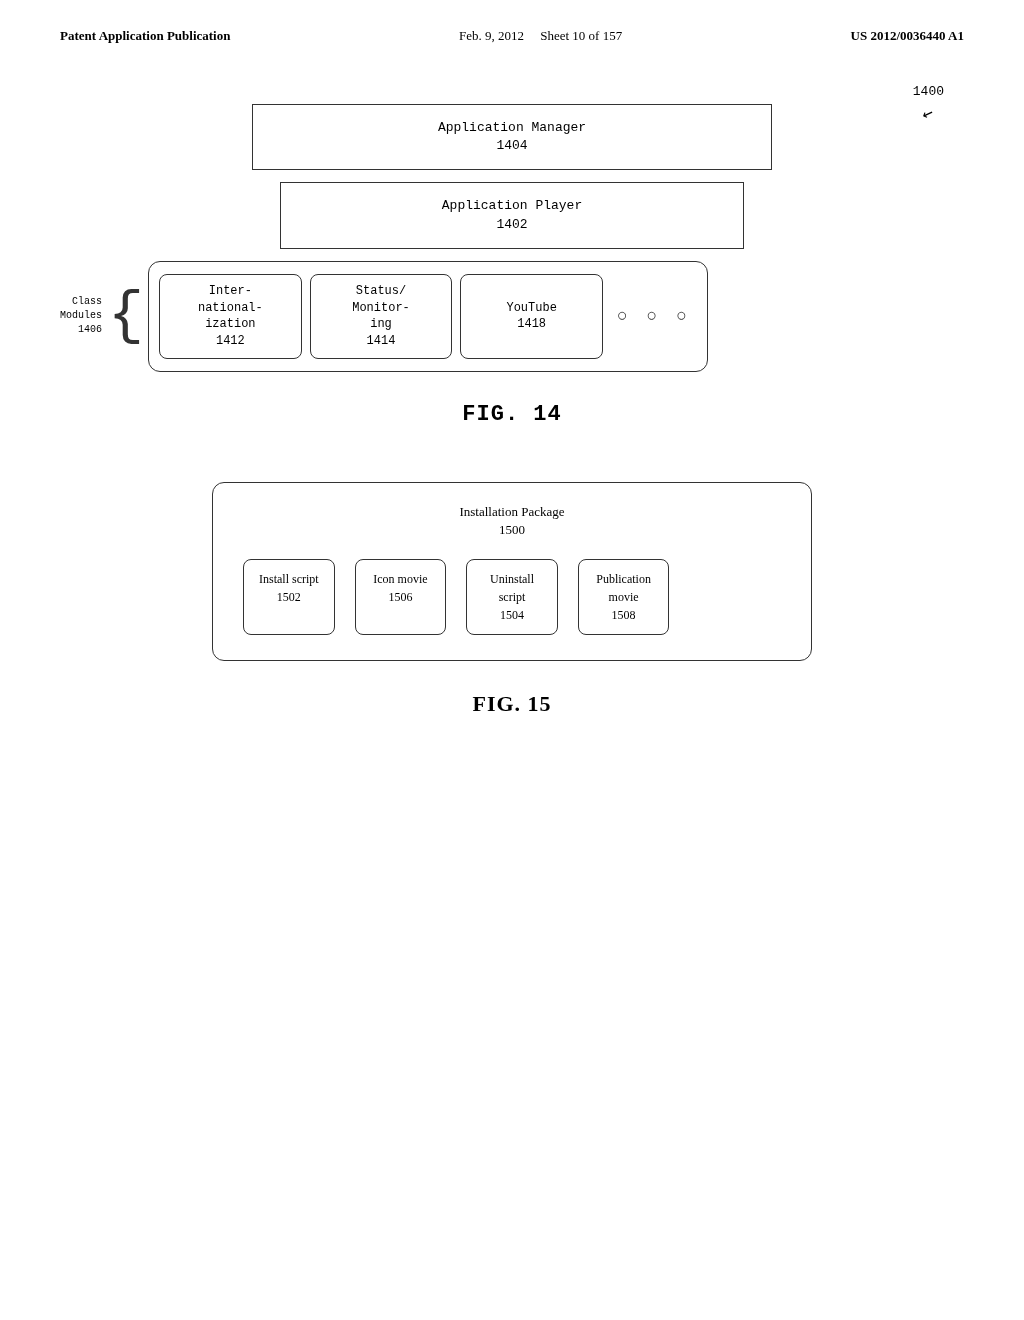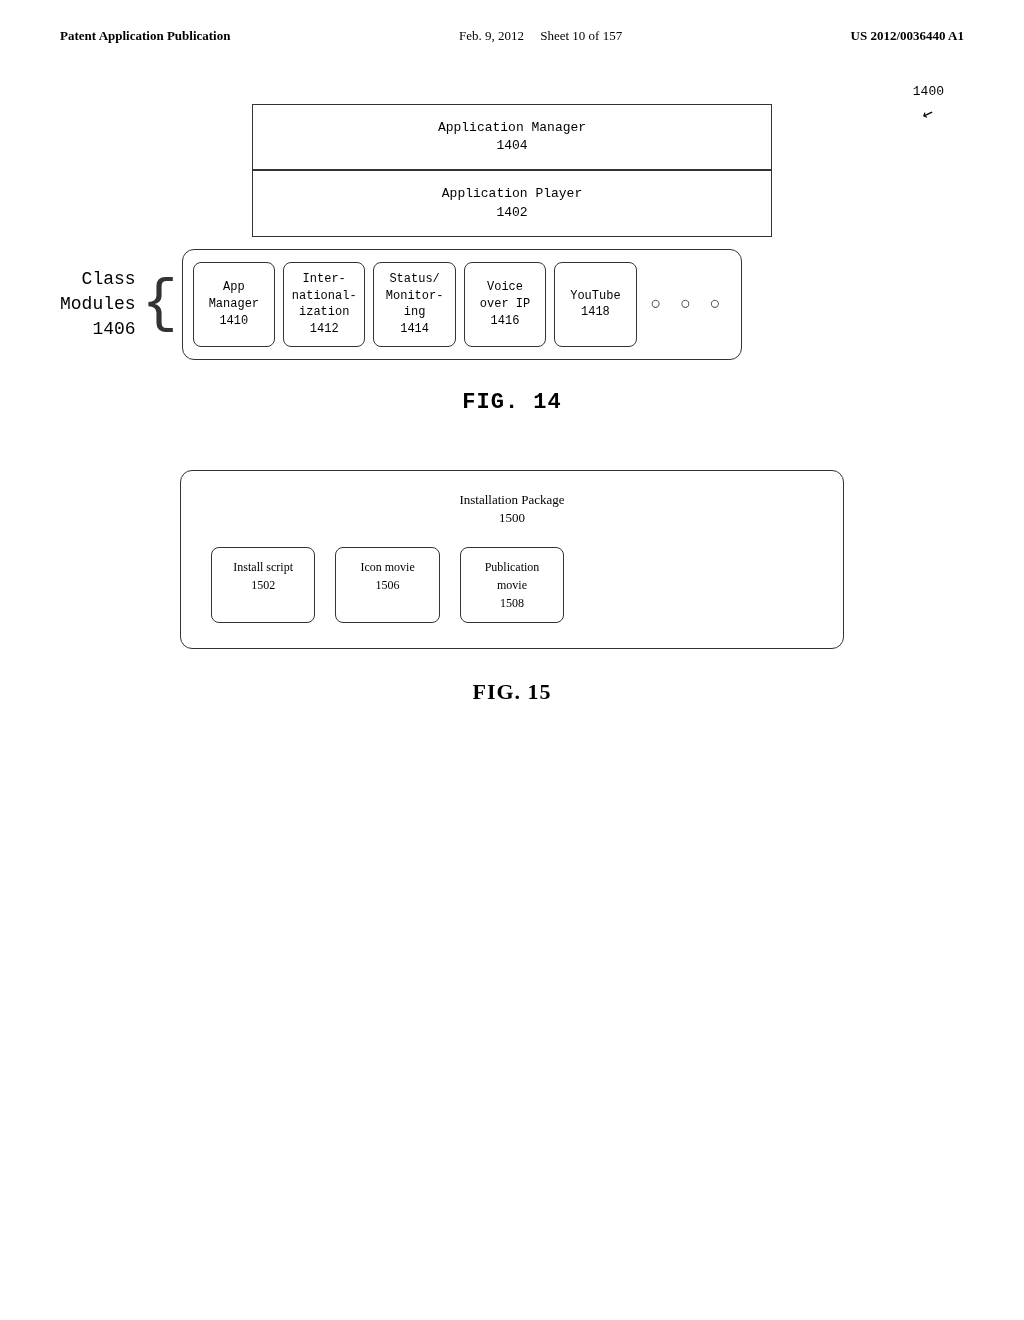--- a/index.html
+++ b/index.html
@@ -69,34 +69,34 @@
       font-size: 13px;
       line-height: 1.4;
     }
 
     .app-manager-box {
       margin: 0 auto;
       width: 520px;
     }
 
     .app-player-box {
-      margin: 0 auto 0 auto;
-      width: 520px;
+      margin: 12px auto 0 auto;
+      width: 464px;
     }
 
     
     .class-modules-row {
       display: flex;
       align-items: center;
       margin-top: 12px;
       position: relative;
     }
 
     .class-modules-label {
-      font-size: 18px;
+      font-size: 10px;
       text-align: right;
       margin-right: 6px;
       line-height: 1.4;
       flex-shrink: 0;
     }
 
     .brace {
       font-size: 60px;
       line-height: 1;
       color: #333;
@@ -152,21 +152,21 @@
 
     
     .fig15-section {
       margin-top: 55px;
     }
 
     .installation-outer {
       border: 1.5px solid #333;
       border-radius: 12px;
       padding: 20px 30px 25px 30px;
-      width: 664px;
+      width: 600px;
       margin: 0 auto;
     }
 
     .installation-title {
       text-align: center;
       font-size: 13px;
       line-height: 1.4;
       margin-bottom: 20px;
     }
 
@@ -225,35 +225,29 @@
       <span>1402</span>
     </div>
 
     <div class="class-modules-row">
       <div class="class-modules-label">
         Class<br>Modules<br><span>1406</span>
       </div>
       <div class="brace">{</div>
       <div class="modules-container">
 
-        <div class="module-box">
-          <span>App<br>Manager<br><span>1410</span></span>
-        </div>
 
         <div class="module-box">
           <span>Inter-<br>national-<br>ization<br><span>1412</span></span>
         </div>
 
         <div class="module-box">
           <span>Status/<br>Monitor-<br>ing<br><span>1414</span></span>
         </div>
 
-        <div class="module-box">
-          <span>Voice<br>over IP<br><span>1416</span></span>
-        </div>
 
         <div class="module-box">
           <span>YouTube<br><span>1418</span></span>
         </div>
 
         <div class="dots-area">
           <span>○ ○ ○</span>
         </div>
       </div>
     </div>
@@ -274,20 +268,24 @@
         <div class="install-box">
           <span>Install script</span><br>
           <span>1502</span>
         </div>
         <div class="install-box">
           <span>Icon movie</span><br>
           <span>1506</span>
         </div>
 
         <div class="install-box">
+          <span>Uninstall script</span><br>
+          <span>1504</span>
+        </div>
+        <div class="install-box">
           <span>Publication
 movie</span><br>
           <span>1508</span>
         </div>
         <div class="install-box empty"></div>
       </div>
     </div>
 
     <div class="fig-label">
       <span>FIG. 15</span>

